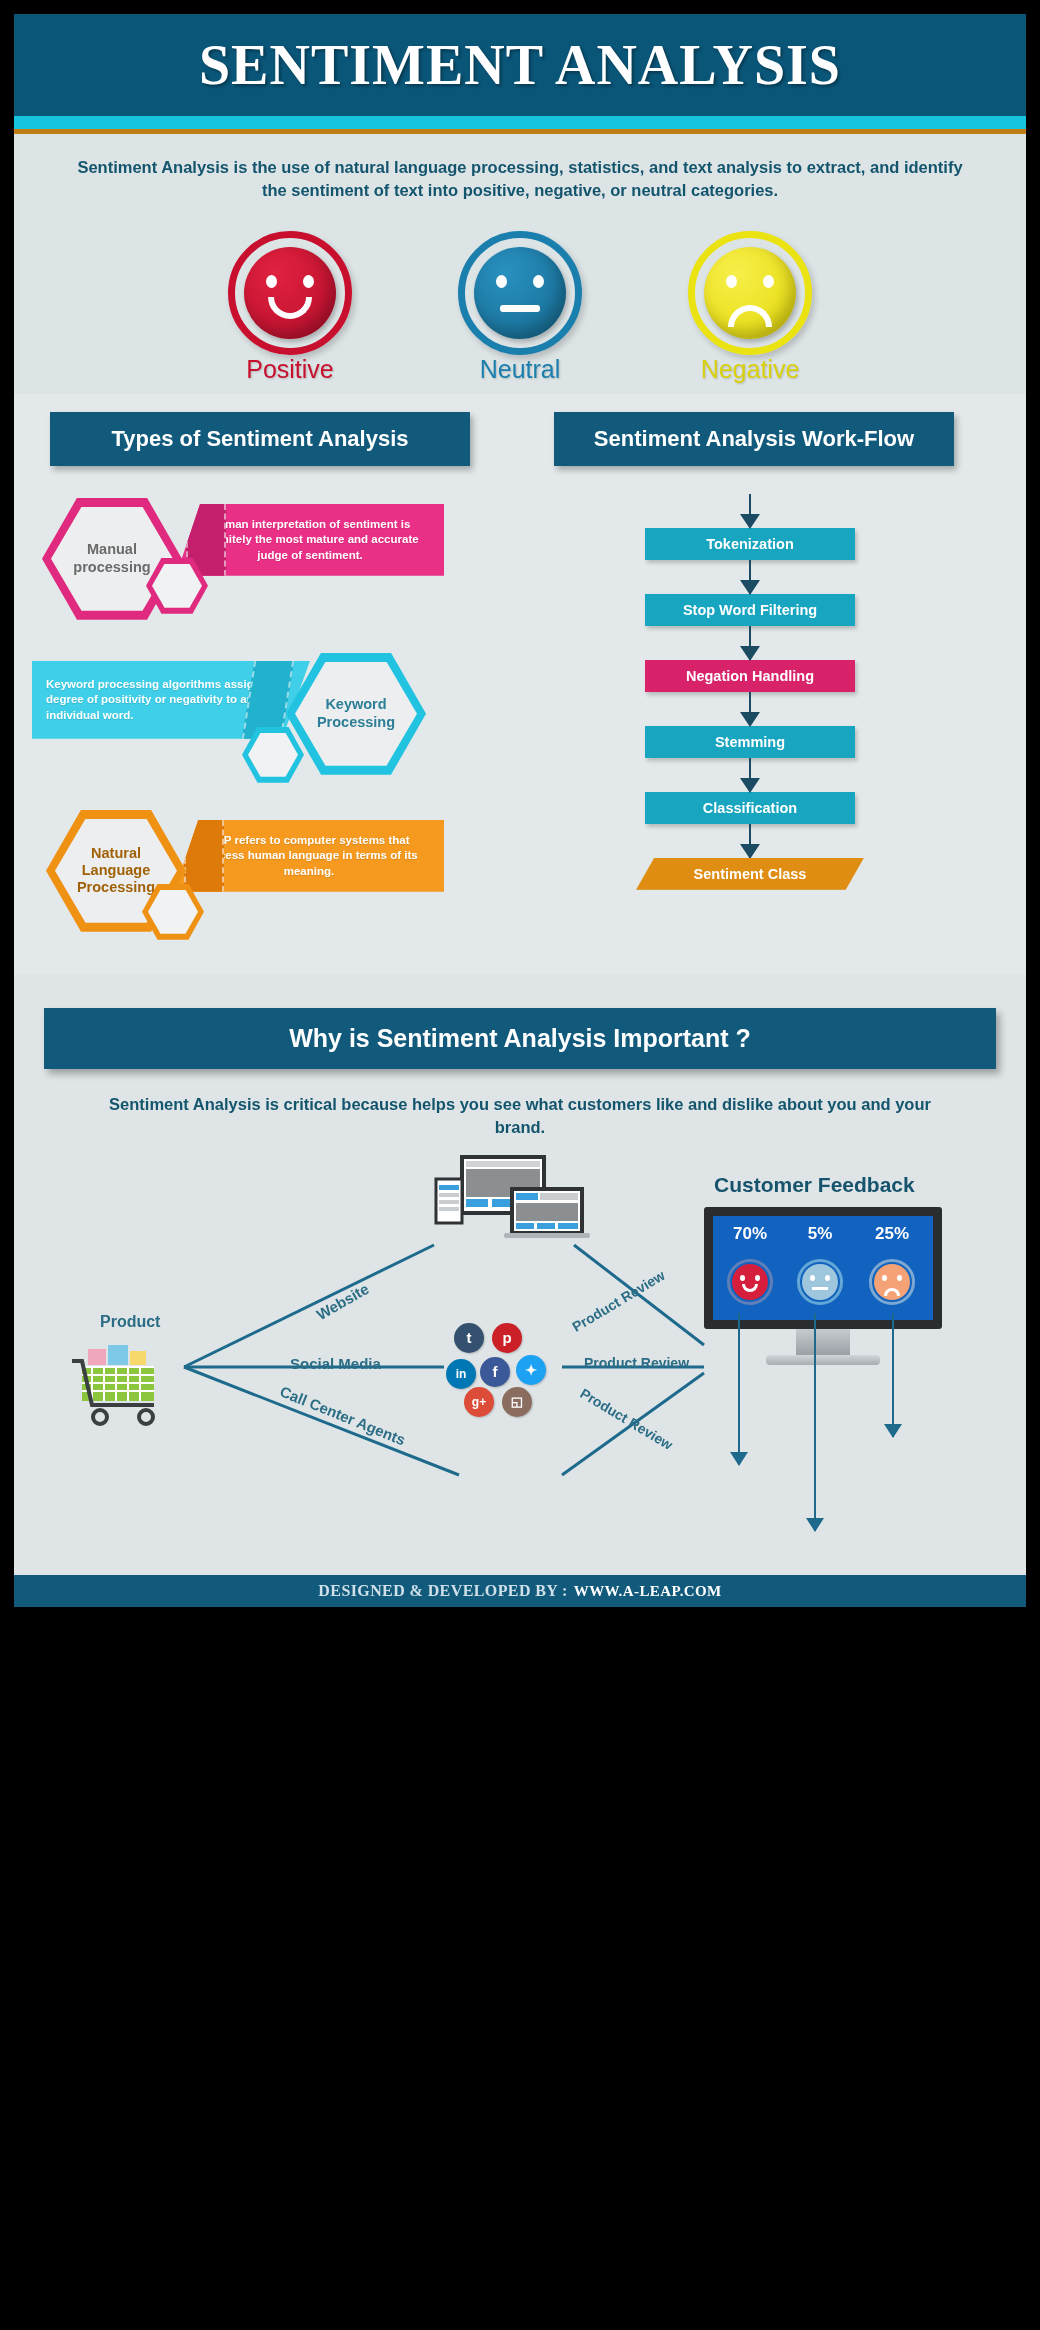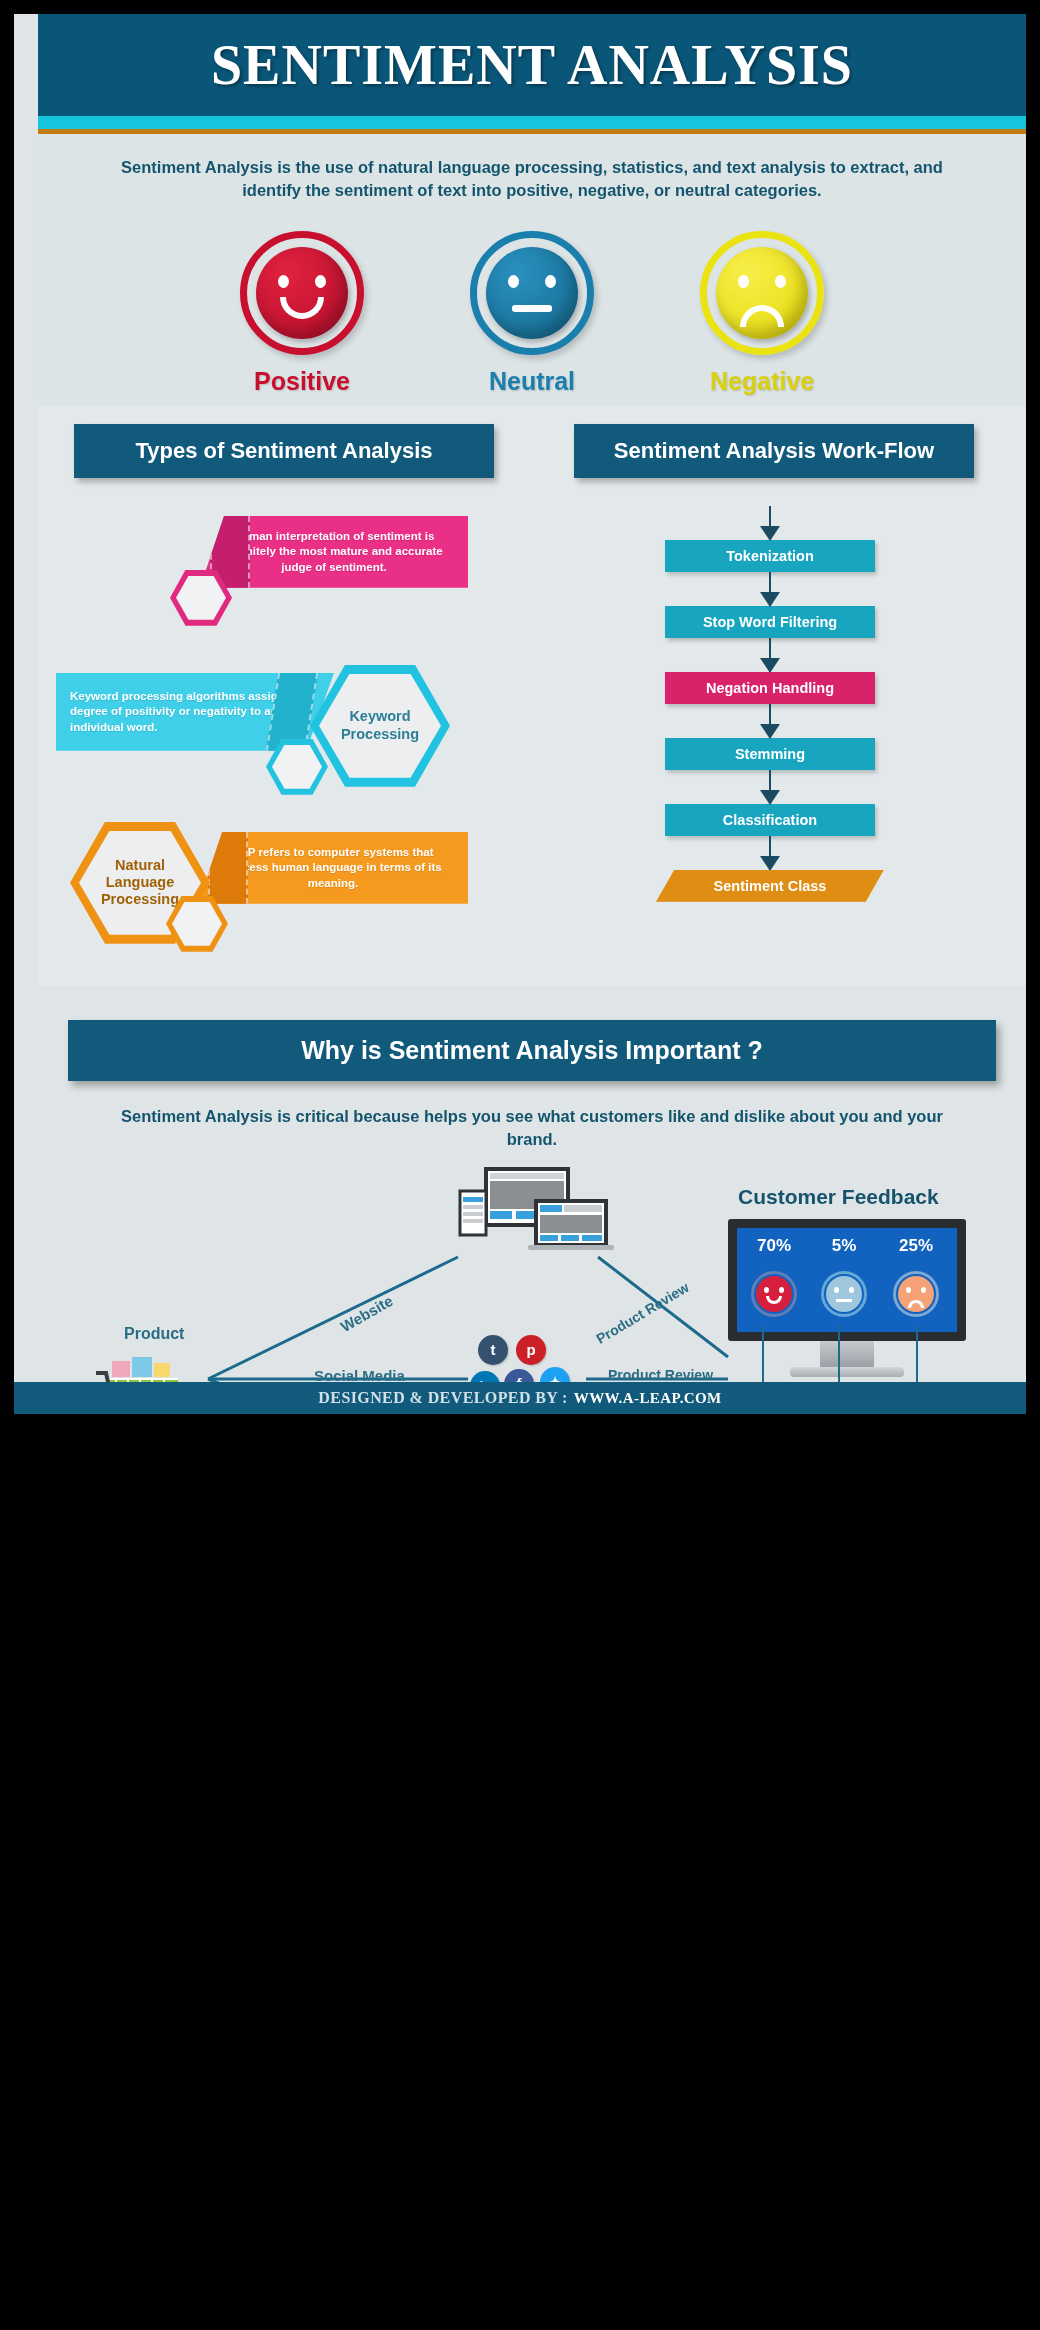--- a/index.html
+++ b/index.html
@@ -5,24 +5,23 @@
   * { box-sizing: border-box; margin: 0; padding: 0; }
   body {
     width: 1040px; height: 2330px;
     background: #000;
     font-family: "Liberation Sans", sans-serif;
     overflow: hidden;
   }
   .poster {
     position: absolute;
     left: 14px; top: 14px;
-    width: 1012px; height: 1400px;
+    width: 1012px; height: 1593px;
     background: #dfe5e7;
     overflow: hidden;
-    padding-left: 24px;
   }
 
   
   .header {
     position: relative;
     height: 102px;
     background: #0a5678;
     display: flex; align-items: center; justify-content: center;
   }
   .header-title {
@@ -89,21 +88,21 @@
   .mouth-flat {
     position: absolute; left: 26px; top: 58px; width: 40px; height: 7px;
     background: #fff; border-radius: 3px;
   }
   .mouth-frown {
     position: absolute; left: 24px; top: 58px; width: 44px; height: 22px;
     border: 6px solid #fff; border-bottom: none;
     border-radius: 28px 28px 0 0;
   }
   .face-label {
-    margin-top: 12px; font-size: 25px; font-weight: bold;
+    font-size: 25px; font-weight: normal;
     text-shadow: 1px 1px 2px rgba(0,0,0,.18);
   }
   .lbl-pos { color: #c8102e; }
   .lbl-neu { color: #1b7fae; }
   .lbl-neg { color: #d9d10d; }
 
   
   .two-col {
     display: flex;
     background: #e3e9ea;
@@ -368,20 +367,23 @@
 
     <div class="col-left">
       <div class="sec-title tl">Types of Sentiment Analysis</div>
 
       <div class="types">
 
         <div class="type-row r1">
           <div class="ribbon">
             <div class="fold"></div>
             <span>Human interpretation of sentiment is definitely the most mature and accurate judge of sentiment.</span>
+          </div>
+          <div class="hexbig">
+            <div class="inner">Manual processing</div>
           </div>
           <div class="hexsmall">
               <div class="inner2"></div>
             </div>
         </div>
 
         <div class="type-row r2">
           <div class="ribbon">
             <div class="fold"></div>
             <span>Keyword processing algorithms assign a degree of positivity or negativity to an individual word.</span>

